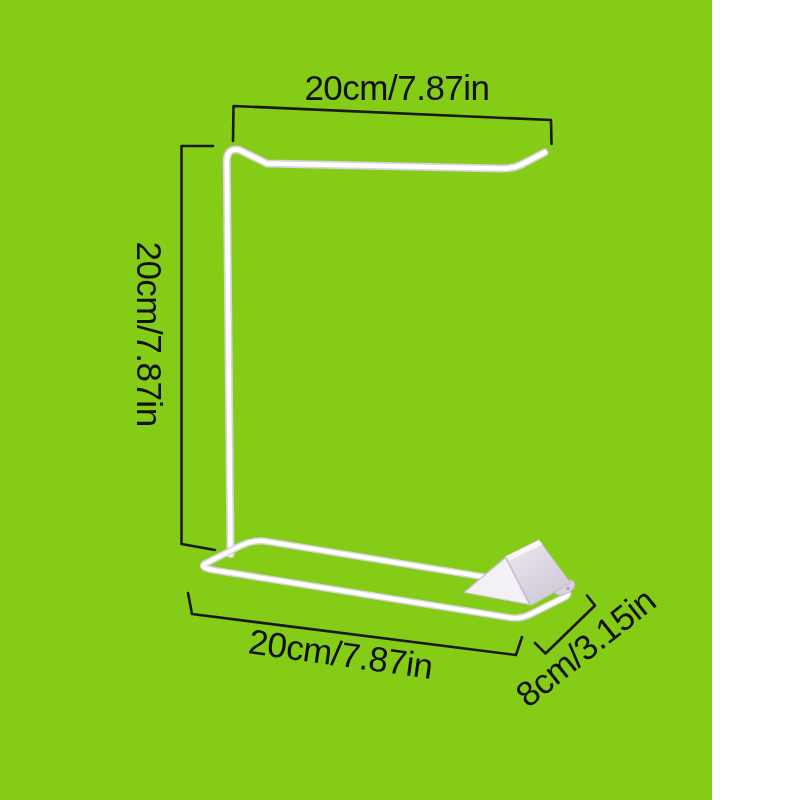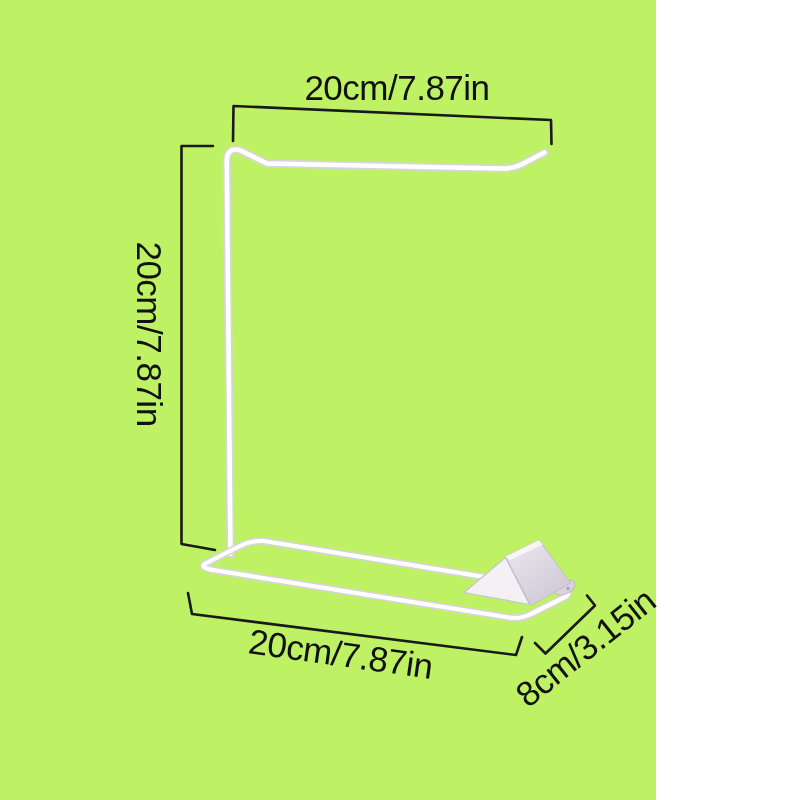--- a/index.html
+++ b/index.html
@@ -5,23 +5,23 @@
   html, body {
     margin: 0;
     padding: 0;
     width: 800px;
     height: 800px;
     background: #ffffff;
     overflow: hidden;
   }
   .canvas {
     position: relative;
-    width: 656px;
+    width: 712px;
     height: 800px;
-    background: #bef264;
+    background: #84cc16;
   }
   svg { display: block; }
   text.dim-label {
     font-family: "Liberation Sans", "DejaVu Sans", sans-serif;
     font-size: 35px;
     letter-spacing: -0.5px;
   }
 </style>
 </head>
 <body>

